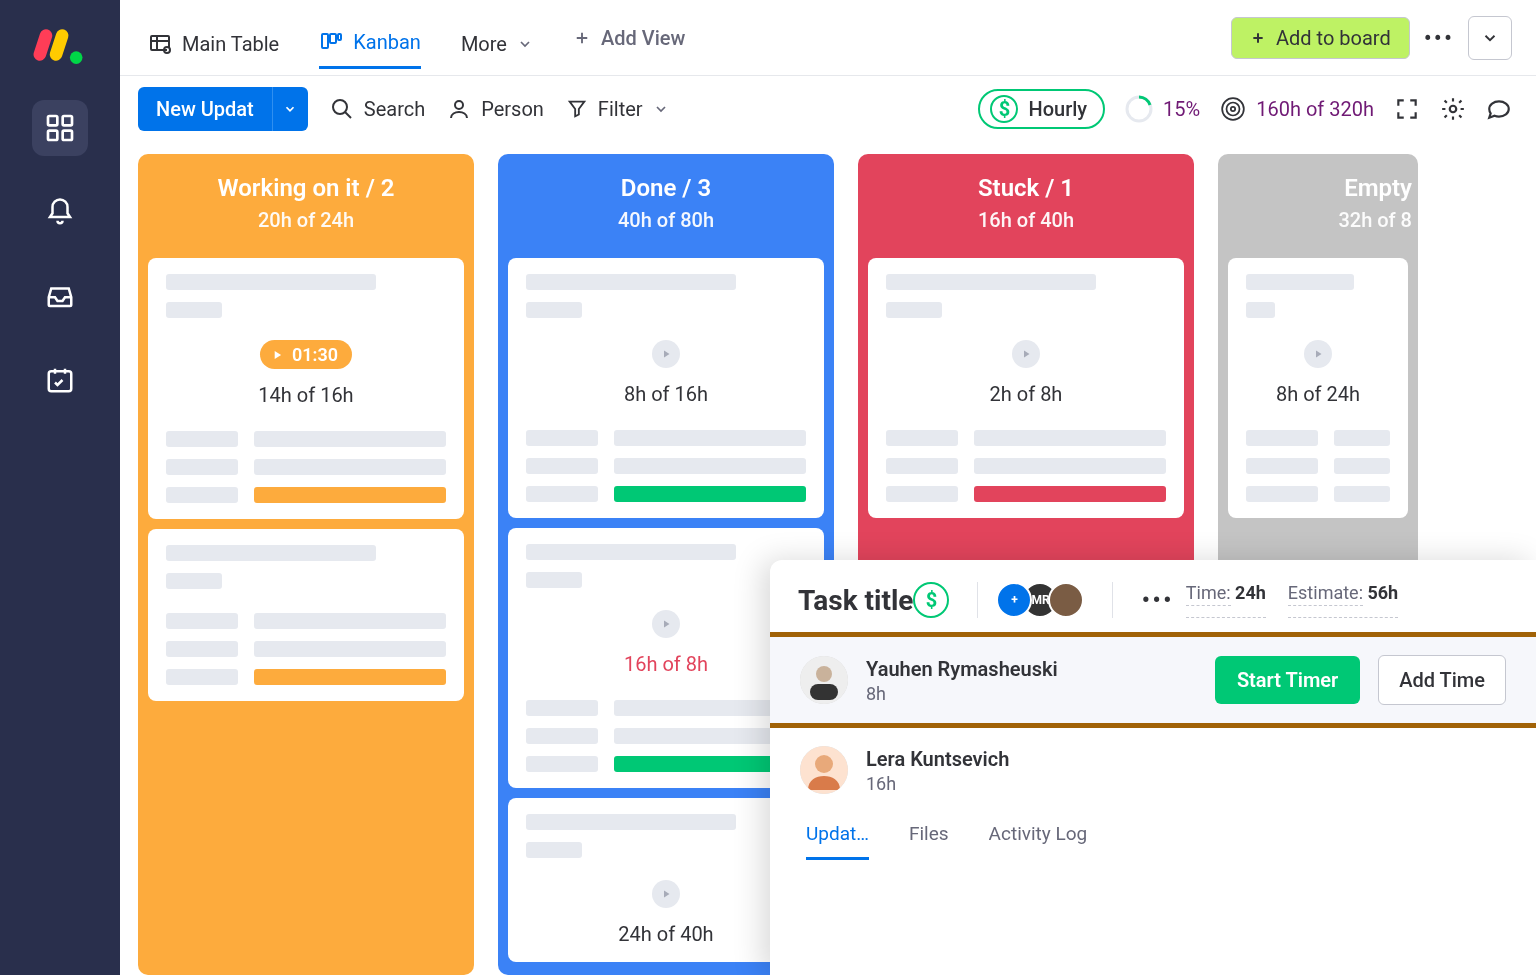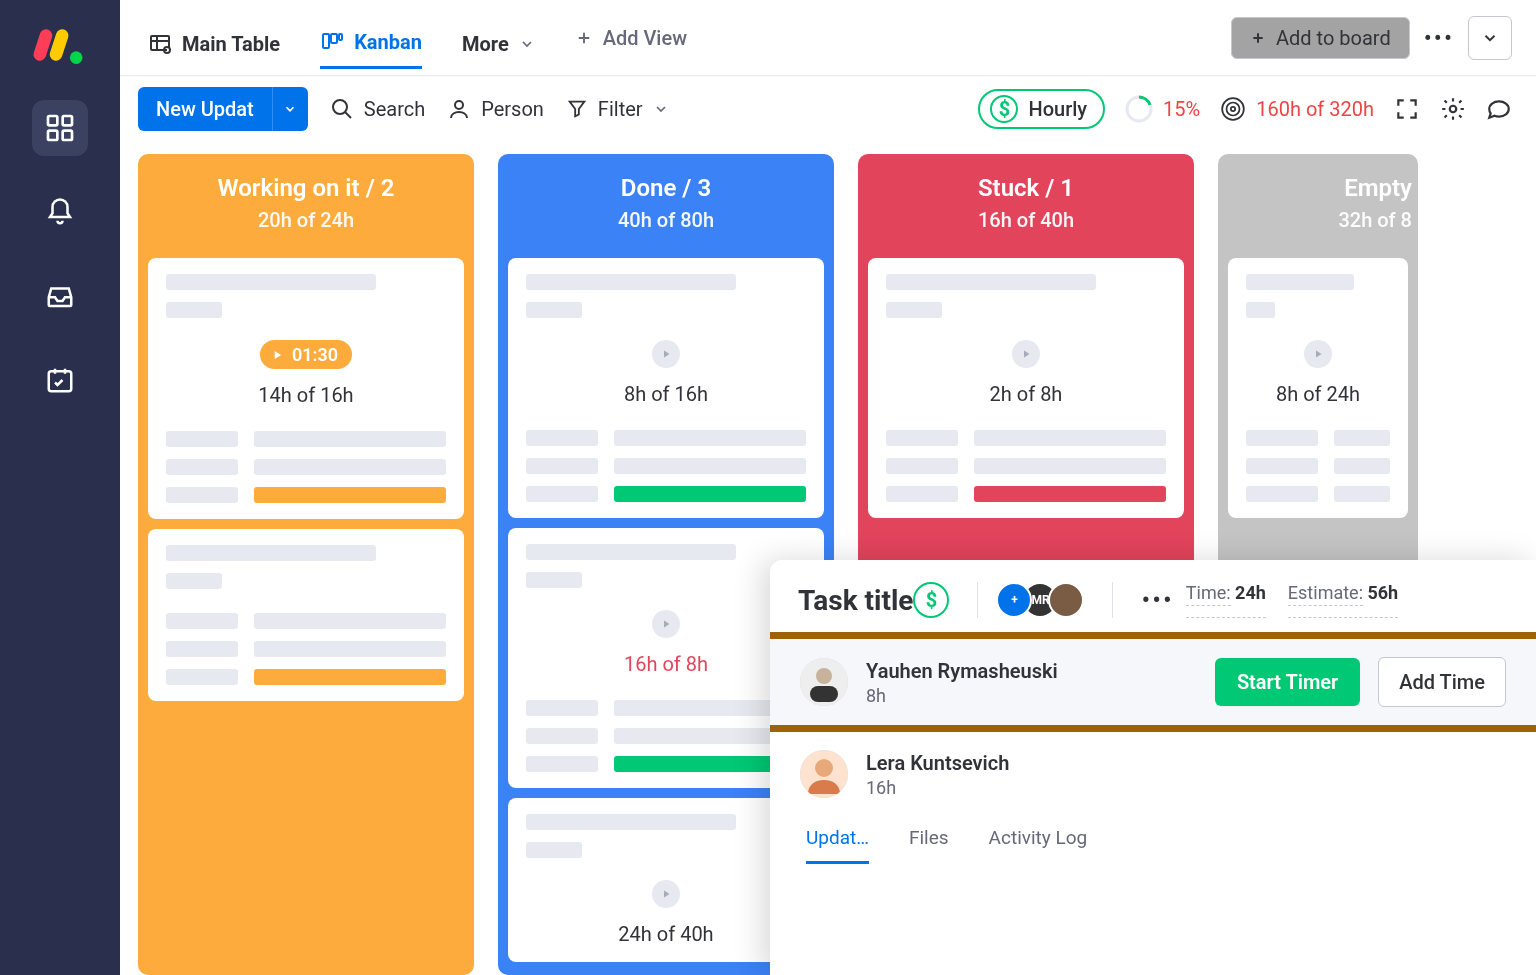--- a/index.html
+++ b/index.html
@@ -13,40 +13,40 @@
 .side-btn { width: 56px; height: 56px; border-radius: 12px; display: flex; align-items: center; justify-content: center; color: #fff; }
 .side-btn.active { background: #3b4160; }
 
 
 .main { flex: 1; display: flex; flex-direction: column; }
 
 
 .header { display: flex; align-items: center; height: 76px; border-bottom: 1px solid #e6e8ec; padding: 0 24px 0 28px; gap: 16px; }
 .board-title { font-size: 30px; font-weight: 700; color: #323338; margin-right: 40px; }
 .tabs { display: flex; align-items: center; gap: 40px; flex: 1; }
-.tab { display:flex; align-items:center; gap: 10px; font-size: 20px; color: #323338; font-weight: 700; padding-bottom: 12px; margin-bottom:-24px; cursor:pointer;}
+.tab { display:flex; align-items:center; gap: 10px; font-size: 20px; color: #323338; font-weight: 400; padding-bottom: 12px; margin-bottom:-24px; cursor:pointer;}
 .tab.active { color: #0073ea; border-bottom: 3px solid #0073ea; }
 .tab-icon { display:inline-flex; }
 .add-view { display:flex; align-items:center; gap:10px; font-size:20px; color:#676879; font-weight:500; }
 .header-right { display:flex; align-items:center; gap:14px; }
-.btn-outline { border:1px solid #c5c7d0; border-radius:6px; padding:8px 18px; font-size:20px; color:#323338; display:flex; align-items:center; gap:10px; background:#a3a3a3; cursor:pointer; }
+.btn-outline { border:1px solid #c5c7d0; border-radius:6px; padding:8px 18px; font-size:20px; color:#323338; display:flex; align-items:center; gap:10px; background:#bef264; cursor:pointer; }
 .icon-btn { border:1px solid #c5c7d0; border-radius:6px; width:44px; height:44px; display:flex; align-items:center; justify-content:center; background:#fff; color:#323338; cursor:pointer; }
 .dots { font-size:24px; letter-spacing:2px; color:#323338;}
 
 
 .toolbar { display:flex; align-items:center; height:66px; padding: 0 24px 0 18px; gap:22px; }
 .new-item-wrap { display:flex; }
 .btn-primary { background:#0073ea; color:#fff; border:none; border-radius:6px 0 0 6px; padding: 10px 18px; font-size:20px; font-weight:500; cursor:pointer;}
 .btn-primary-drop { background:#0073ea; color:#fff; border:none; border-left:1px solid #2f8ff0; border-radius:0 6px 6px 0; width:36px; display:flex; align-items:center; justify-content:center; cursor:pointer;}
 .tool { display:flex; align-items:center; gap:10px; font-size:20px; color:#323338; cursor:pointer;}
 .toolbar-right { margin-left:auto; display:flex; align-items:center; gap:20px; }
 .hourly-pill { border:2px solid #00c875; color:#323338; border-radius:22px; padding:4px 16px 4px 10px; display:flex; align-items:center; gap:10px; font-size:20px; font-weight:500;}
 .dollar-circle { width:28px;height:28px;border:2px solid #00c875; color:#00c875; border-radius:50%; display:flex;align-items:center;justify-content:center; font-weight:700;}
 .progress-ring { width:28px;height:28px; position:relative; }
-.toolbar-stat { font-size:20px; color:#ef4444; display:flex; align-items:center; gap:10px;}
+.toolbar-stat { font-size:20px; color:#701a75; display:flex; align-items:center; gap:10px;}
 .tr-icon { color:#676879; cursor:pointer;}
 
 
 .board { display:flex; gap:24px; padding: 12px 0 0 18px; overflow:hidden; flex:1; position:relative;}
 .column { width: 336px; border-radius:10px; display:flex; flex-direction:column; flex-shrink:0; overflow:hidden;}
 .col-header { text-align:center; padding: 20px 10px 16px; color:#fff;}
 .col-title { font-size:24px; font-weight:600; }
 .col-sub { font-size:20px; font-weight:500; opacity:.95; margin-top:6px;}
 .col-body { padding: 10px; display:flex; flex-direction:column; gap:10px; }
 .card { background:#fff; border-radius:8px; padding:16px 18px 16px 18px; }
@@ -78,21 +78,21 @@
 .tp-icons { display:flex; align-items:center; gap:20px;}
 .tp-dollar { width:36px;height:36px;border:2.5px solid #00c875;color:#00c875;border-radius:50%;display:flex;align-items:center;justify-content:center;font-weight:700; font-size:20px;}
 .tp-avatars { display:flex; }
 .tp-avatar { width:36px;height:36px;border-radius:50%;background:#555;border:2px solid #fff; margin-left:-10px; display:flex;align-items:center;justify-content:center; color:#fff; font-size:12px; font-weight:700;}
 .tp-avatar.plus { background:#0073ea; z-index:2;}
 .tp-sep { width:1px; height:36px; background:#e0e2e8; margin:0 8px;}
 .tp-more { font-size:26px; letter-spacing:2px; color:#323338;}
 .tp-meta { display:flex; gap:22px; font-size:18px; color:#676879;}
 .tp-meta span { border-bottom:1px dashed #c5c7d0; padding-bottom:2px;}
 .tp-meta b { color:#323338; font-weight:700;}
-.tp-row { display:flex; align-items:center; padding:18px 30px; gap:18px; border-top:7px solid #a16207;}
+.tp-row { display:flex; align-items:center; padding:18px 30px; gap:18px; border-top:5px solid #a16207;}
 .tp-row.highlight { background:#f6f7fb;}
 .avatar { width:48px;height:48px;border-radius:50%;background:#ddd; display:flex;align-items:center;justify-content:center; overflow:hidden;}
 .person { display:flex; flex-direction:column; flex:1;}
 .person-name { font-size:20px; font-weight:600; color:#323338;}
 .person-time { font-size:18px; color:#676879; margin-top:2px;}
 .btn-green { background:#00c875; color:#fff; border:none; border-radius:6px; padding:12px 22px; font-size:20px; font-weight:600; cursor:pointer;}
 .btn-white { background:#fff; border:1px solid #c5c7d0; border-radius:6px; padding:12px 20px; font-size:20px; color:#323338; font-weight:500; cursor:pointer;}
 .tp-tabs { display:flex; gap:40px; padding: 10px 30px 0 36px;}
 .tp-tab { font-size:19px; color:#676879; padding-bottom:12px; cursor:pointer; max-width:90px; overflow:hidden; text-overflow:ellipsis; white-space:nowrap;}
 .tp-tab.active { color:#0073ea; border-bottom:3px solid #0073ea;}

